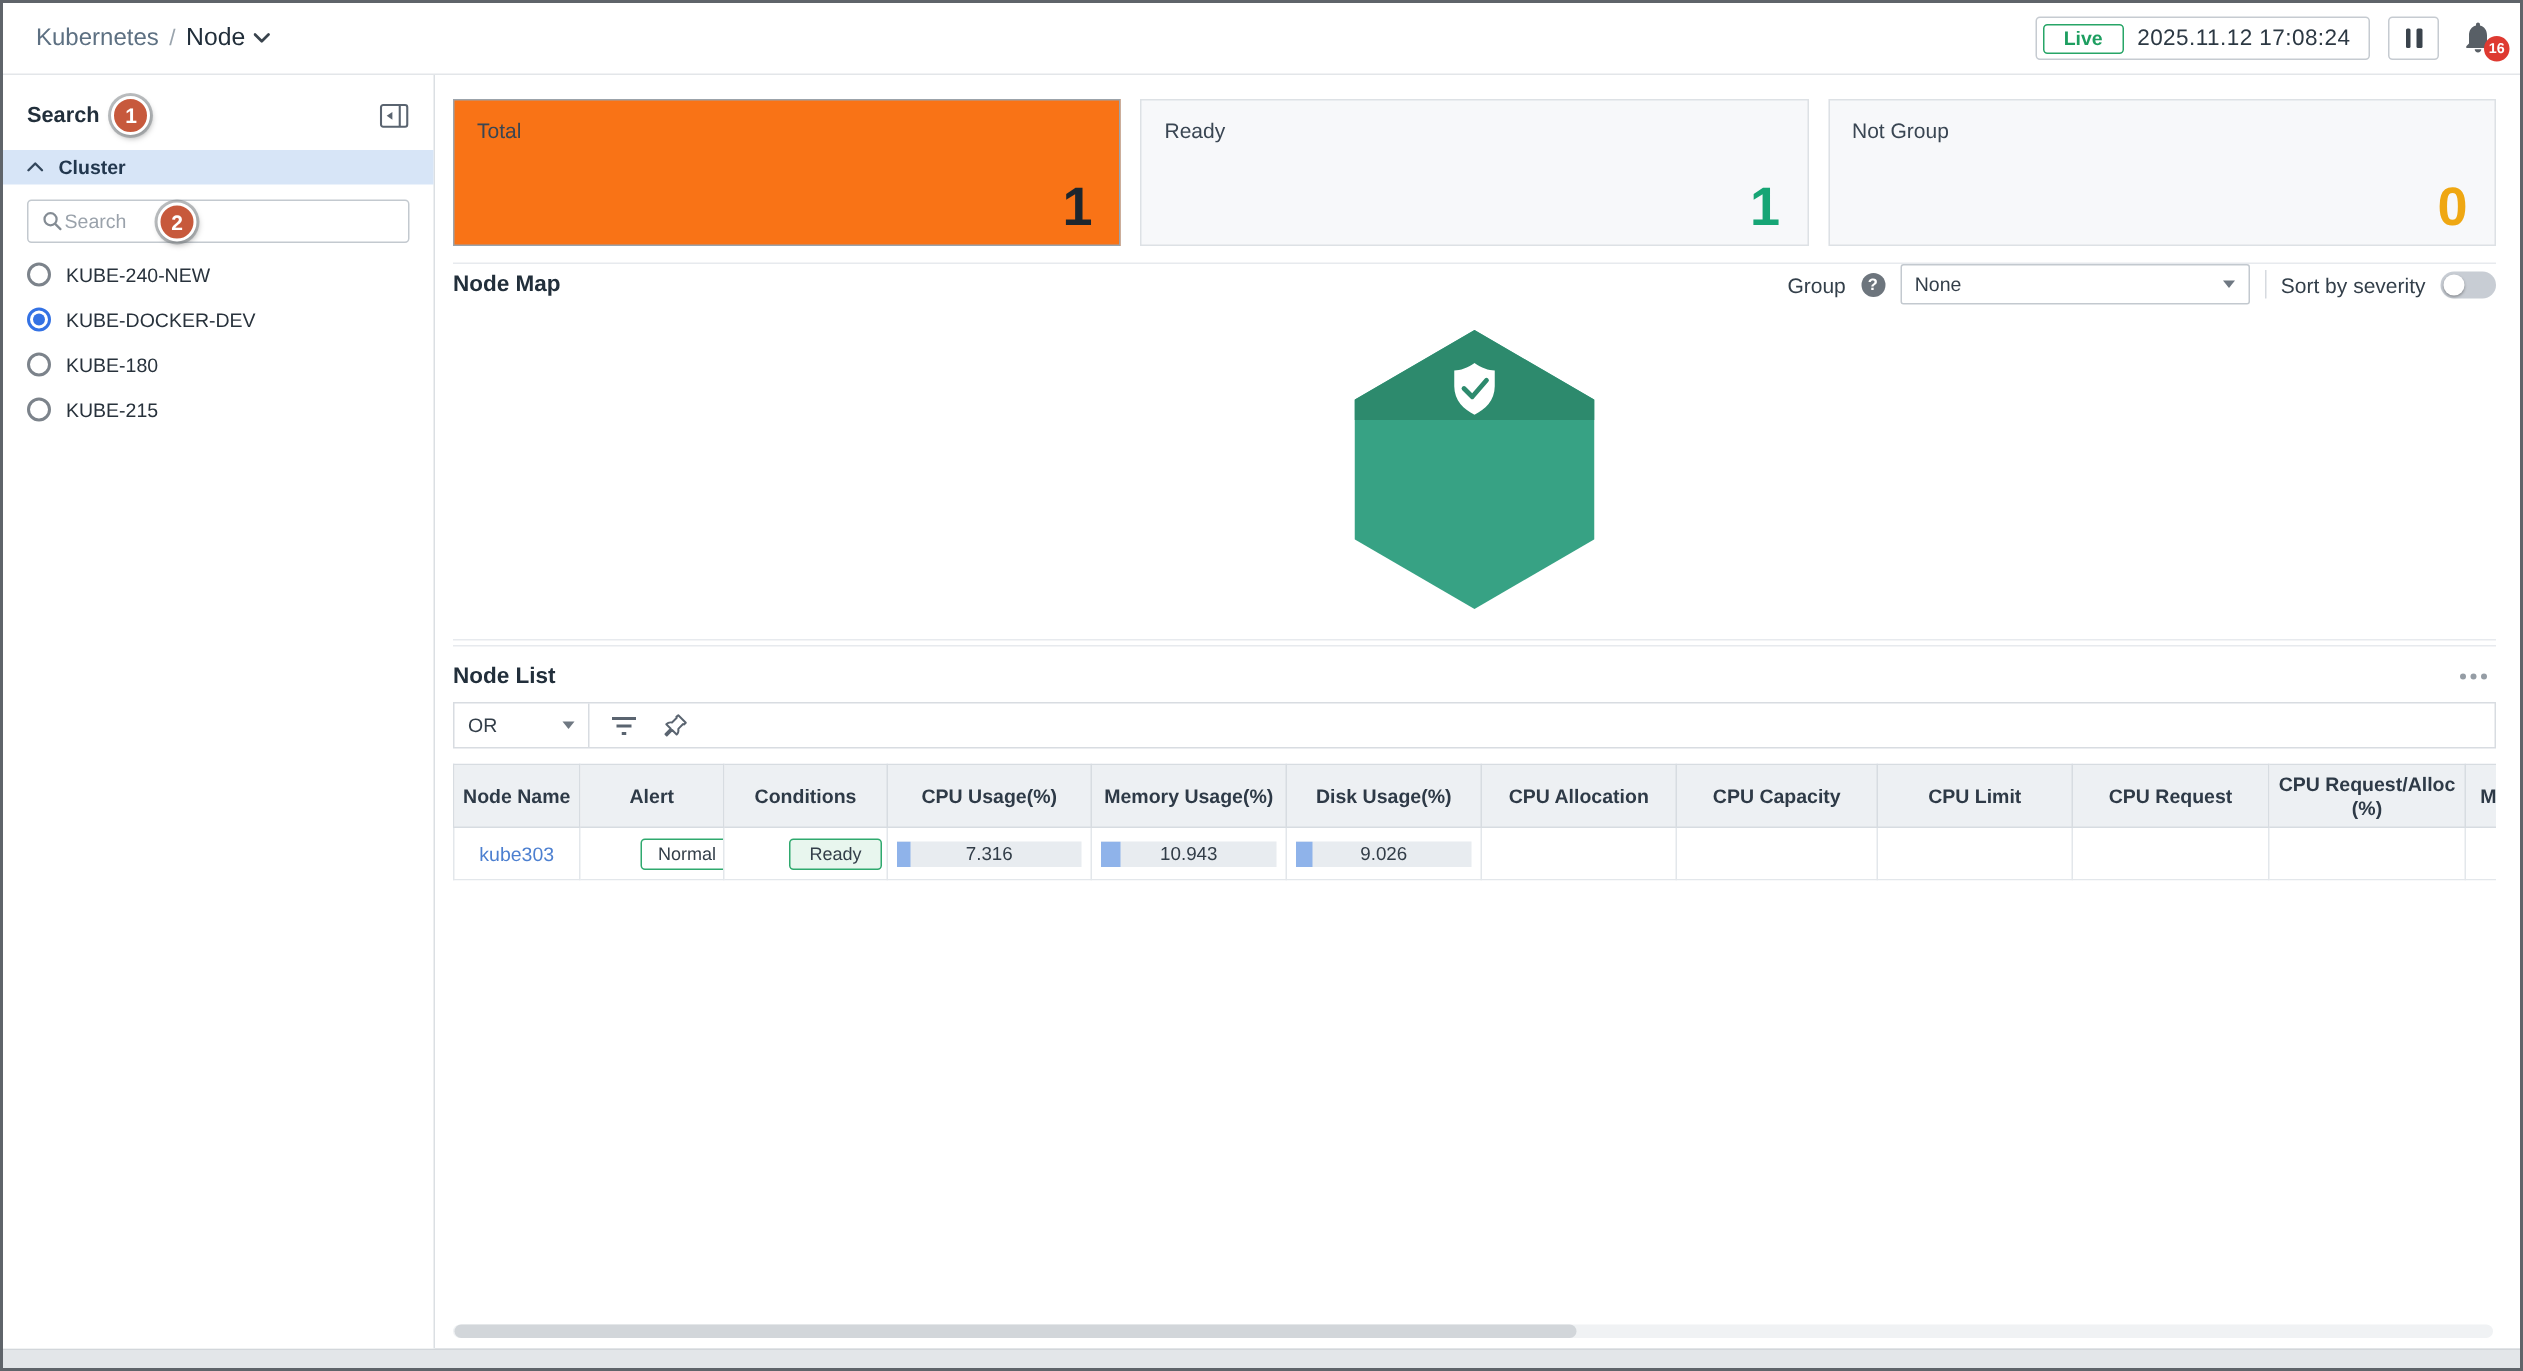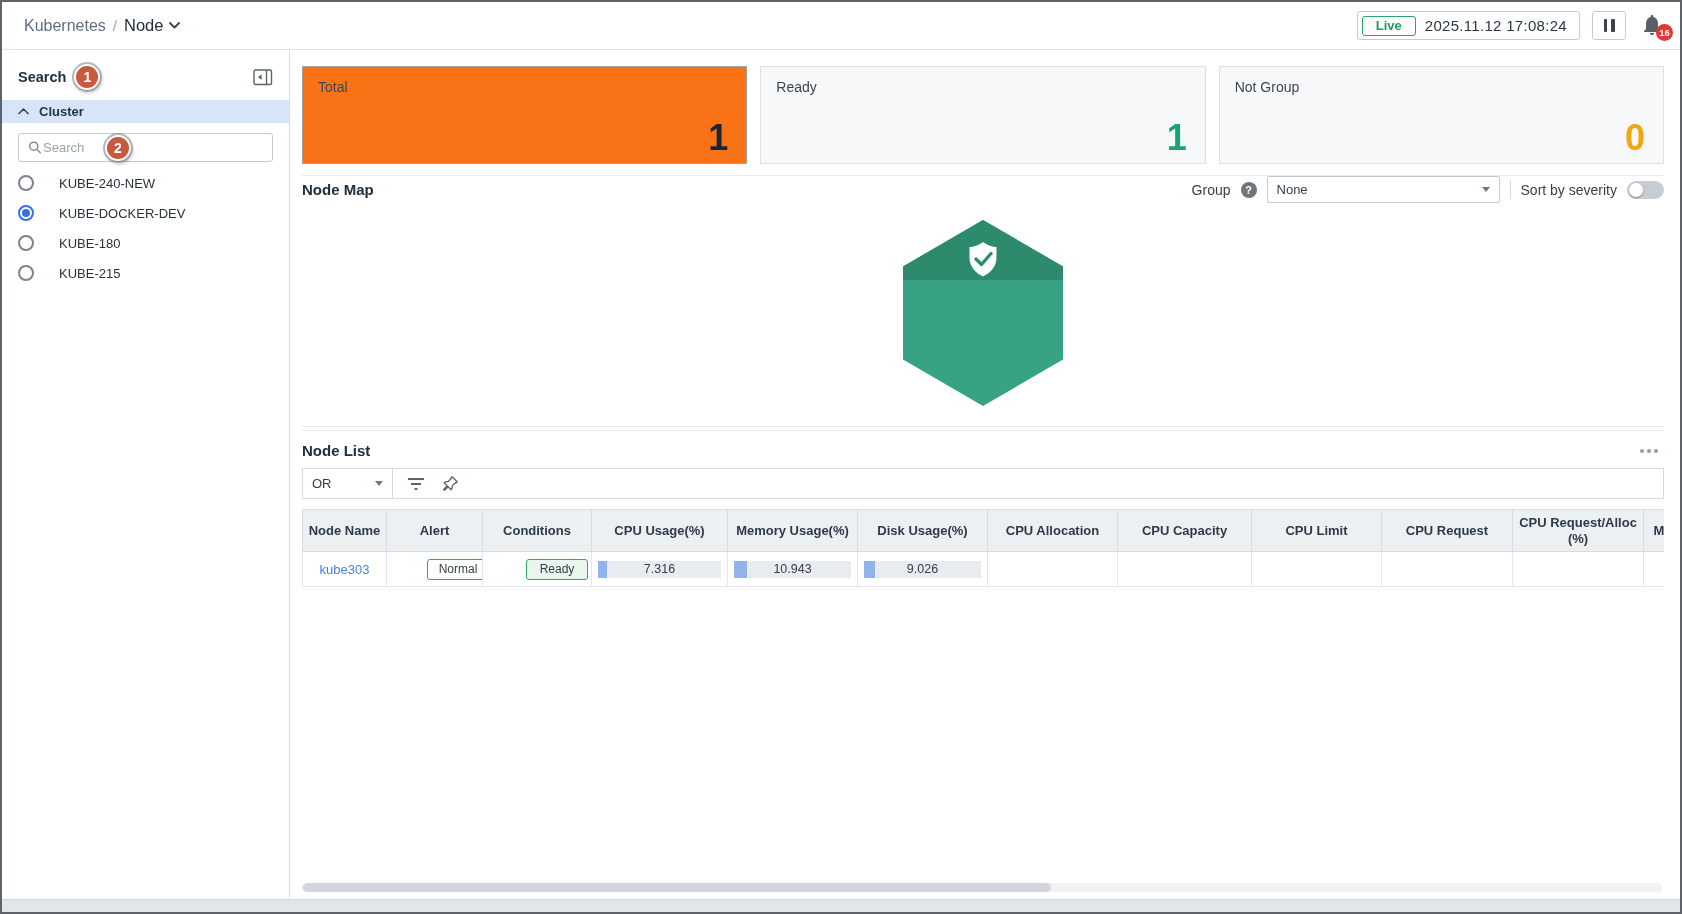--- a/index.html
+++ b/index.html
@@ -49,21 +49,21 @@
   .collapse-btn{ margin-left:auto; cursor:pointer; display:flex; }
   .cluster-row{ margin-top:8px; height:23px; background:#d7e5f7; display:flex;
     align-items:center; gap:10px; padding:0 16px; cursor:pointer; }
   .cluster-label{ font-size:13px; font-weight:bold; color:#22374e; }
   .search-wrap{ margin:10px 16px 6px; height:29px; border:1px solid #c3c9cf; border-radius:3px;
     display:flex; align-items:center; padding:4px 9px; gap:1px; position:relative; }
   .search-wrap input{ border:none; outline:none; font-size:13px; color:#39434d; width:100%;
     font-family:"Liberation Sans", sans-serif; background:transparent; }
   .search-wrap input::placeholder{ color:#9aa2ab; }
   .anno-2{ position:absolute; left:86px; top:50%; transform:translateY(-50%); }
-  .radio-item{ display:flex; align-items:center; gap:25px; padding:7px 16px; cursor:pointer; }
+  .radio-item{ display:flex; align-items:center; gap:10px; padding:7px 16px; cursor:pointer; }
   .radio{ width:16px; height:16px; border:2px solid #7c838b; border-radius:50%;
     position:relative; flex:0 0 16px; }
   .radio.on{ border-color:#3472e4; }
   .radio.on::after{ content:''; position:absolute; inset:2px; border-radius:50%; background:#3472e4; }
   .radio-label{ font-size:13px; color:#28323c; }
 
   
   .main{ flex:1; display:flex; flex-direction:column; padding:16px 16px 0 12px; min-width:0; }
 
   .cards{ display:flex; gap:13px; height:98px; flex:0 0 98px; }

